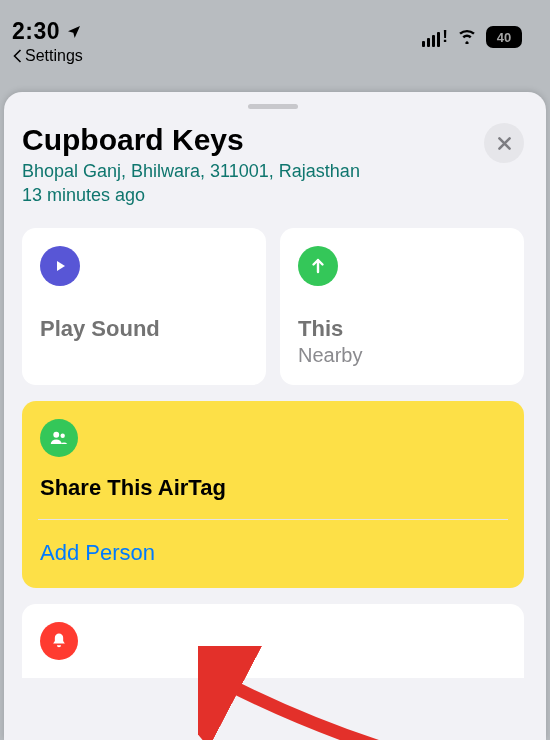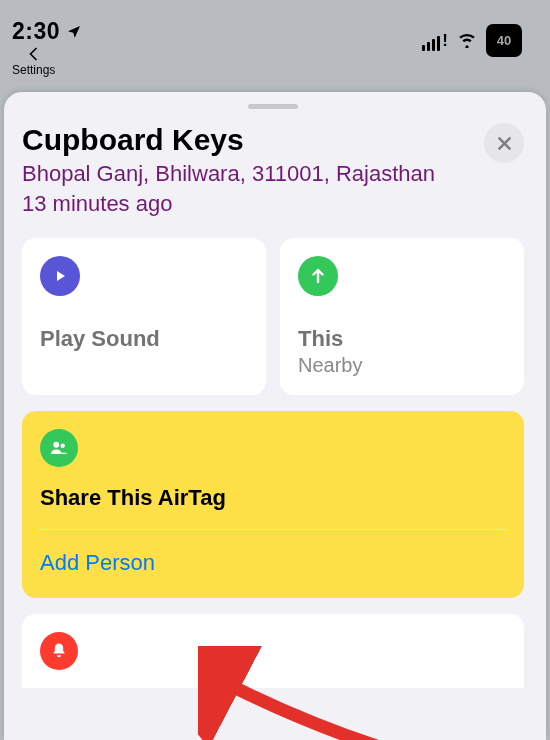--- a/index.html
+++ b/index.html
@@ -15,32 +15,32 @@
       display: flex;
       justify-content: space-between;
       align-items: flex-start;
       padding: 18px 28px 2px 12px;
       font-weight: 600;
       font-size: 22px;
       color: #000;
     }
     .status-left { display: flex; flex-direction: column; align-items: flex-start; gap: 2px; }
     .status-time { display: flex; align-items: center; gap: 6px; font-size: 23px; font-weight: 700; letter-spacing: 0.5px;}
-    .back-link { font-size: 12px; font-weight: 400; display: flex; align-items: center; gap: 2px; flex-direction: column; }
+    .back-link { font-size: 16px; font-weight: 400; display: flex; align-items: center; gap: 2px; }
     .status-right { display: flex; align-items: center; gap: 8px; margin-top: 6px; }
     .signal-bars { display: flex; align-items: flex-end; gap: 2px; height: 16px; }
     .signal-bars span { width: 3px; background: #000; border-radius: 1px; }
     .signal-bars span:nth-child(1){height:6px}
     .signal-bars span:nth-child(2){height:9px}
     .signal-bars span:nth-child(3){height:12px}
     .signal-bars span:nth-child(4){height:15px}
     .signal-exclaim { font-size: 17px; font-weight: 700; margin-left:2px;}
     .wifi-icon svg { width: 22px; height: 20px; }
     .battery {
-      width: 36px; height: 33px; background: #000; border-radius: 7px;
+      width: 36px; height: 22px; background: #000; border-radius: 7px;
       display:flex; align-items:center; justify-content:center;
       color:#a5a5a5; font-size:13px; font-weight:700;
       position: relative;
     }
     .sheet {
       position: absolute;
       top: 92px; left: 4px; right: 4px; bottom: 0;
       background: #f2f2f6;
       border-radius: 18px 18px 0 0;
       padding: 12px 22px 0 18px;
@@ -48,21 +48,21 @@
     }
     .grabber {
       width: 50px; height: 5px; background: #c8c8cc;
       border-radius: 3px; margin: 0 auto 14px auto;
     }
     .sheet-header {
       display: flex; justify-content: space-between; align-items: flex-start;
       margin-bottom: 20px;
     }
     .sheet-title { font-size: 30px; font-weight: 700; color:#000; margin-bottom: 2px;}
-    .sheet-sub { font-size: 22px; color: #701a75; line-height: 1.35; }
+    .sheet-sub { font-size: 18px; color: #0f766e; line-height: 1.35; }
     .close-btn {
       width: 40px; height: 40px; border-radius: 50%;
       background: #e6e6ea; display:flex; align-items:center; justify-content:center;
       flex-shrink: 0;
     }
     .close-btn svg { width: 17px; height: 17px; }
     .card-row { display: flex; gap: 14px; margin-bottom: 16px; }
     .card {
       flex: 1; background: #fff; border-radius: 14px;
       padding: 18px 18px 18px 18px;

